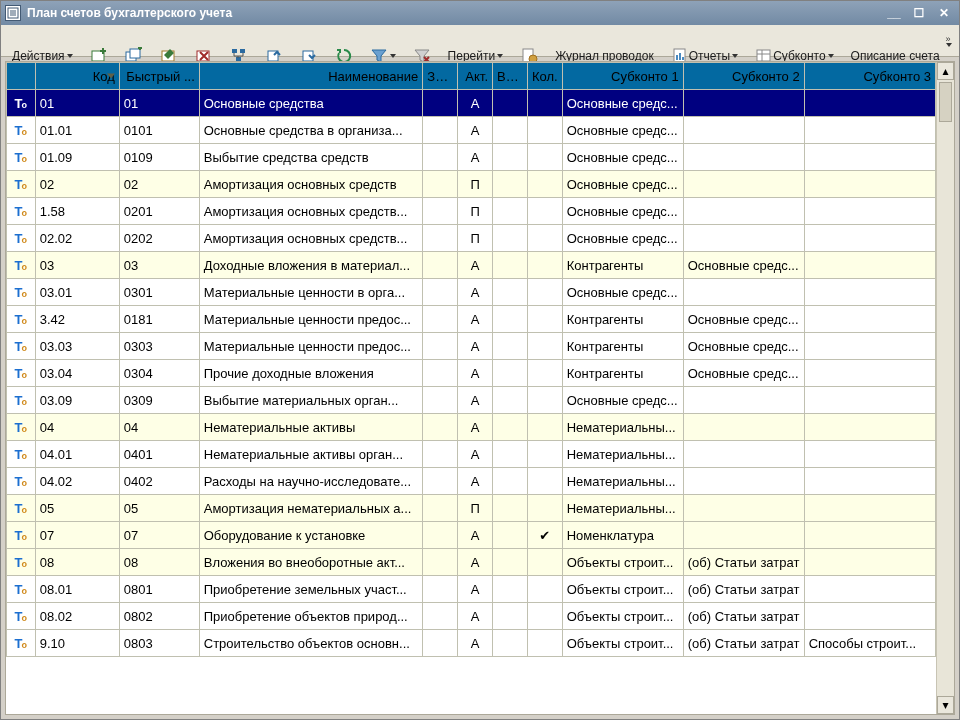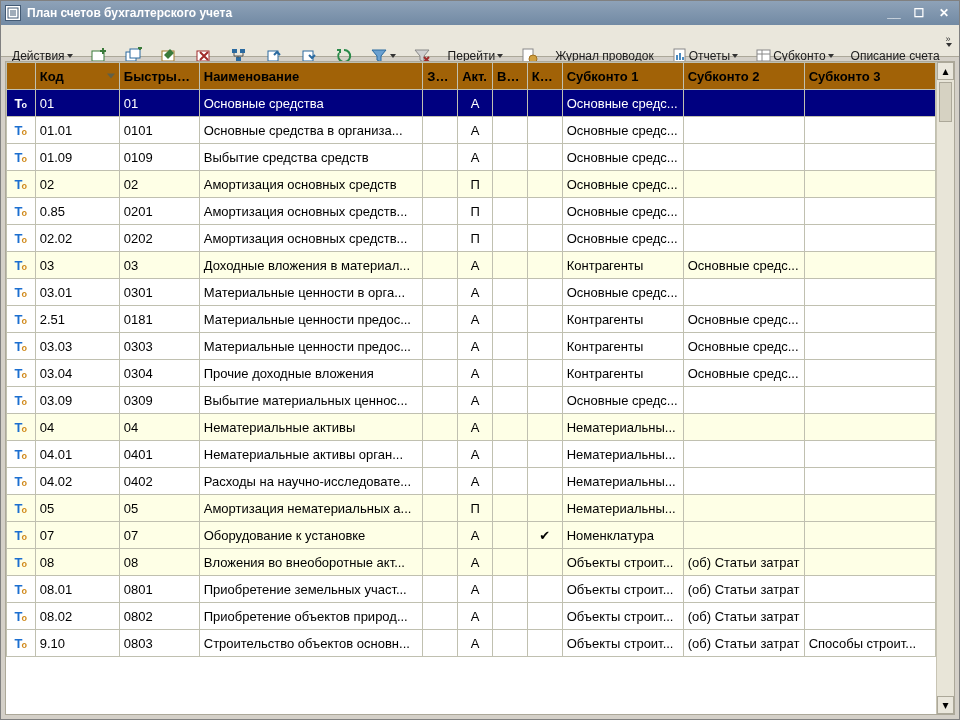--- a/index.html
+++ b/index.html
@@ -62,23 +62,24 @@
     border: 1px solid #c0c0b0;
     padding: 3px 4px;
     height: 27px;
     text-align: left;
     white-space: nowrap;
     overflow: hidden;
     text-overflow: ellipsis;
     font-size: 13px;
   }
   th {
-    background: #a16207;
-    font-weight: bold;
+    background: #0369a1;
+    font-weight: normal;
     position: relative;
+    text-align: right;
   }
   th .sort { position:absolute; right:4px; top:50%; transform:translateY(-50%); width:0;height:0;border-left:4px solid transparent;border-right:4px solid transparent;border-top:5px solid #606048;}
   tbody tr.selected td { background:#000080; color:#fff; }
   tbody tr.tint td { background:#feffe6; }
   td.center { text-align:center; }
   .rowicon { display:inline-flex; align-items:baseline; justify-content:center; width:16px; font-weight:bold; font-size:13px;}
   .rowicon .bigT { color:#1c6fd0; }
   .rowicon .smo { color:#d08a1c; font-size:9px; margin-left:-1px;}
   tr.selected .rowicon .bigT, tr.selected .rowicon .smo { color:#fff;}
 </style>
@@ -304,21 +305,21 @@
             <td class="center"></td>
             <td>Основные средс...</td>
             <td></td>
             <td></td>
           </tr>
           <tr>
             <td class="center"><span class="rowicon">
                 <span class="bigT">T</span>
                 <span class="smo">о</span>
               </span></td>
-            <td>0.85</td>
+            <td>1.58</td>
             <td>0201</td>
             <td>Амортизация основных средств...</td>
             <td></td>
             <td class="center">П</td>
             <td></td>
             <td class="center"></td>
             <td>Основные средс...</td>
             <td></td>
             <td></td>
           </tr>
@@ -368,21 +369,21 @@
             <td class="center"></td>
             <td>Основные средс...</td>
             <td></td>
             <td></td>
           </tr>
           <tr>
             <td class="center"><span class="rowicon">
                 <span class="bigT">T</span>
                 <span class="smo">о</span>
               </span></td>
-            <td>2.51</td>
+            <td>3.42</td>
             <td>0181</td>
             <td>Материальные ценности предос...</td>
             <td></td>
             <td class="center">А</td>
             <td></td>
             <td class="center"></td>
             <td>Контрагенты</td>
             <td>Основные средс...</td>
             <td></td>
           </tr>
@@ -418,21 +419,21 @@
             <td>Основные средс...</td>
             <td></td>
           </tr>
           <tr>
             <td class="center"><span class="rowicon">
                 <span class="bigT">T</span>
                 <span class="smo">о</span>
               </span></td>
             <td>03.09</td>
             <td>0309</td>
-            <td>Выбытие материальных ценнос...</td>
+            <td>Выбытие материальных орган...</td>
             <td></td>
             <td class="center">А</td>
             <td></td>
             <td class="center"></td>
             <td>Основные средс...</td>
             <td></td>
             <td></td>
           </tr>
           <tr class="tint">
             <td class="center"><span class="rowicon">

